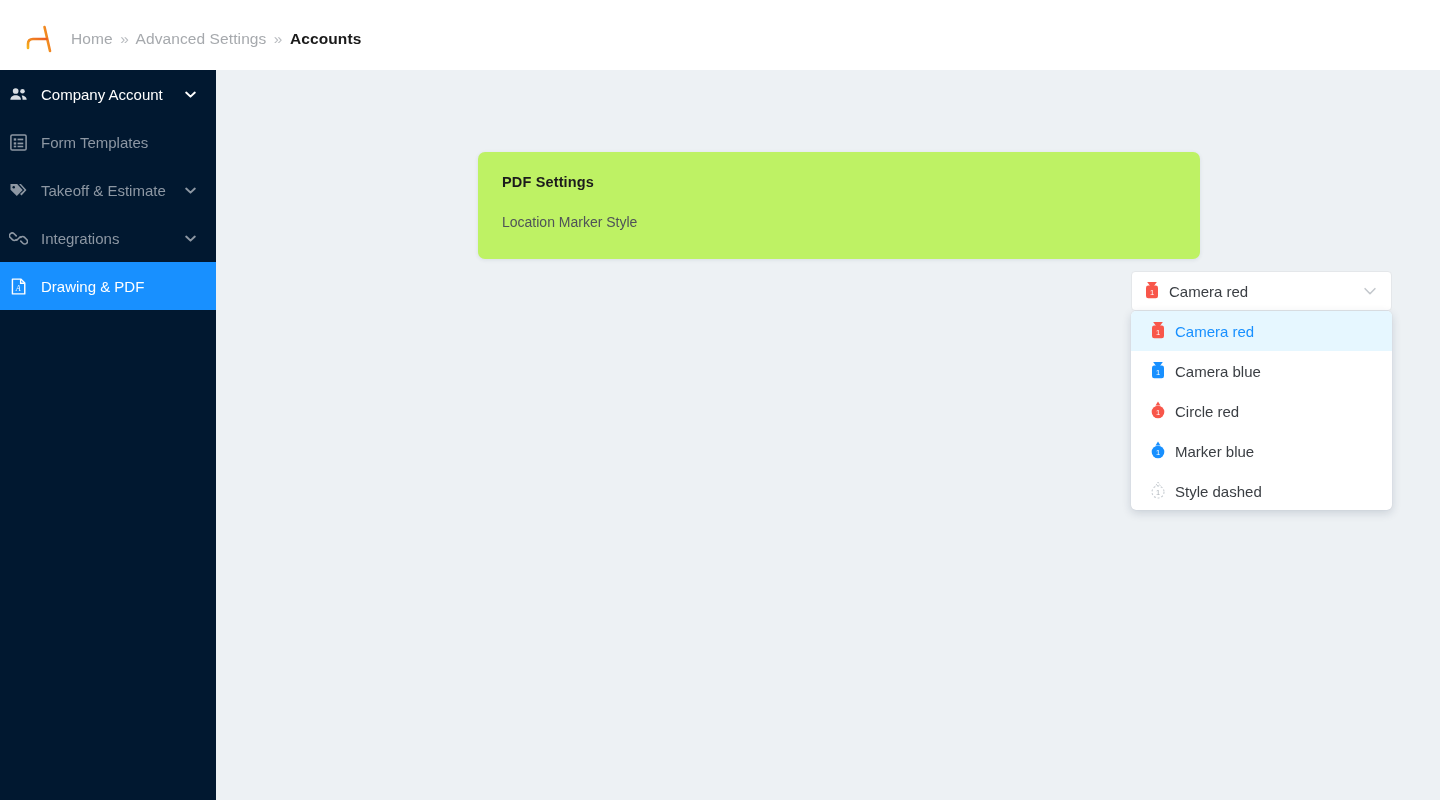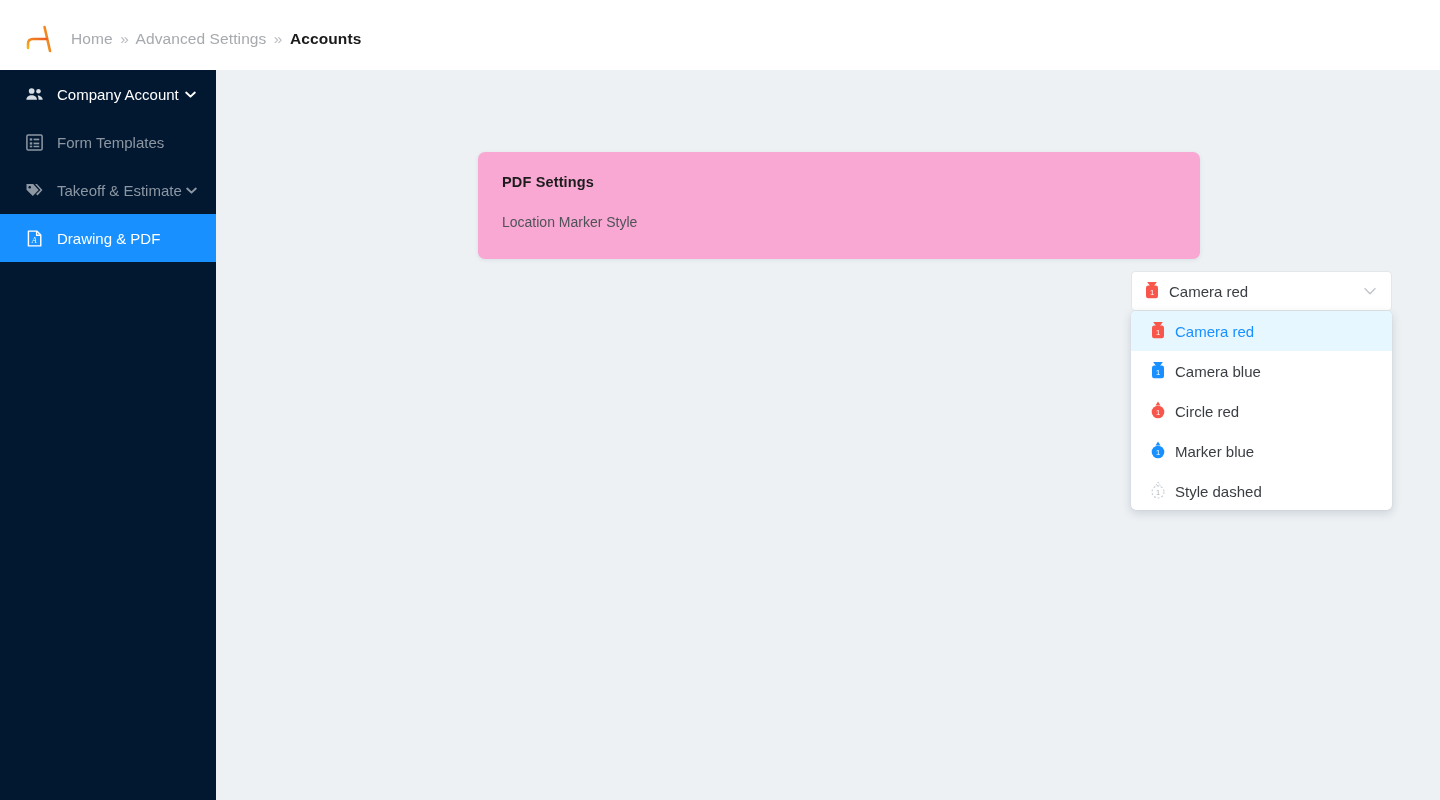--- a/index.html
+++ b/index.html
@@ -28,21 +28,21 @@
   .bc-current{ color:#1a1a1a; font-weight:bold; }
 
   
   .sidebar{
     position:absolute; top:70px; left:0; width:216px; height:730px;
     background:#011830;
   }
   .nav-item{
     position:relative;
     height:48px; display:flex; align-items:center;
-    padding-left:24px; cursor:pointer;
+    padding-left:8px; cursor:pointer;
     color:#8d97a3;
     font-size:15px;
   }
   .nav-item.active{ background:#1890ff; color:#ffffff; }
   .nav-item.bright{ color:#ffffff; }
   .nav-ico{
     width:20px; height:20px; margin-right:13px;
     display:flex; align-items:center; justify-content:center; flex:0 0 20px;
   }
   .nav-label{ flex:1 1 auto; white-space:nowrap; }
@@ -52,21 +52,21 @@
   }
 
   
   .content{
     position:absolute; top:70px; left:216px;
     width:1224px; height:730px; background:#edf1f4;
   }
   .card{
     position:absolute; left:262px; top:82px;
     width:722px; height:107px;
-    background:#f9a8d4; border-radius:7px;
+    background:#bef264; border-radius:7px;
     box-shadow:0 1px 4px rgba(20,40,70,.09);
   }
   .card-title{
     position:absolute; left:24px; top:22px;
     font-size:14.5px; font-weight:bold; color:#1c1c1c;
     letter-spacing:.15px;
   }
   .field-label{
     position:absolute; left:24px; top:62px;
     font-size:14px; color:#4f5358;
@@ -173,20 +173,35 @@
       </svg>
     </span>
     <span class="nav-label">Takeoff &amp; Estimate</span>
     <span class="nav-chev">
       <svg width="13" height="13" viewBox="0 0 12 12">
           <path d="M2 4.2 L6 8 L10 4.2" stroke="#8d97a3" stroke-width="1.8" fill="none" stroke-linecap="round" stroke-linejoin="round"></path>
         </svg>
     </span>
   </div>
 
+  <div class="nav-item">
+    <span class="nav-ico">
+      <svg width="19" height="19" viewBox="0 0 20 20" fill="none" stroke="#8d97a3" stroke-width="1.7" stroke-linecap="round">
+        <path d="M8.2 11.8 L11.8 8.2"></path>
+        <path d="M7.6 7.2 L5.4 5 a2.8 2.8 0 0 0-4 4 L3.6 11.2 a2.8 2.8 0 0 0 4 0"></path>
+        <path d="M12.4 12.8 L14.6 15 a2.8 2.8 0 0 0 4-4 L16.4 8.8 a2.8 2.8 0 0 0-4 0"></path>
+      </svg>
+    </span>
+    <span class="nav-label">Integrations</span>
+    <span class="nav-chev">
+      <svg width="13" height="13" viewBox="0 0 12 12">
+          <path d="M2 4.2 L6 8 L10 4.2" stroke="#8d97a3" stroke-width="1.8" fill="none" stroke-linecap="round" stroke-linejoin="round"></path>
+        </svg>
+    </span>
+  </div>
 
   <div class="nav-item active">
     <span class="nav-ico">
       <svg width="19" height="19" viewBox="0 0 20 20">
         <path d="M3.6 2.2 L12.4 2.2 L16.6 6.4 L16.6 17.8 L3.6 17.8 Z" fill="none" stroke="#ffffff" stroke-width="1.5" stroke-linejoin="round"></path>
         <path d="M12.2 2.4 L12.2 6.6 L16.4 6.6" fill="none" stroke="#ffffff" stroke-width="1.4"></path>
         <text x="9.6" y="14.4" font-family="Liberation Serif, serif" font-size="8.5" font-style="italic" fill="#ffffff" text-anchor="middle">A</text>
       </svg>
     </span>
     <span class="nav-label">Drawing &amp; PDF</span>

